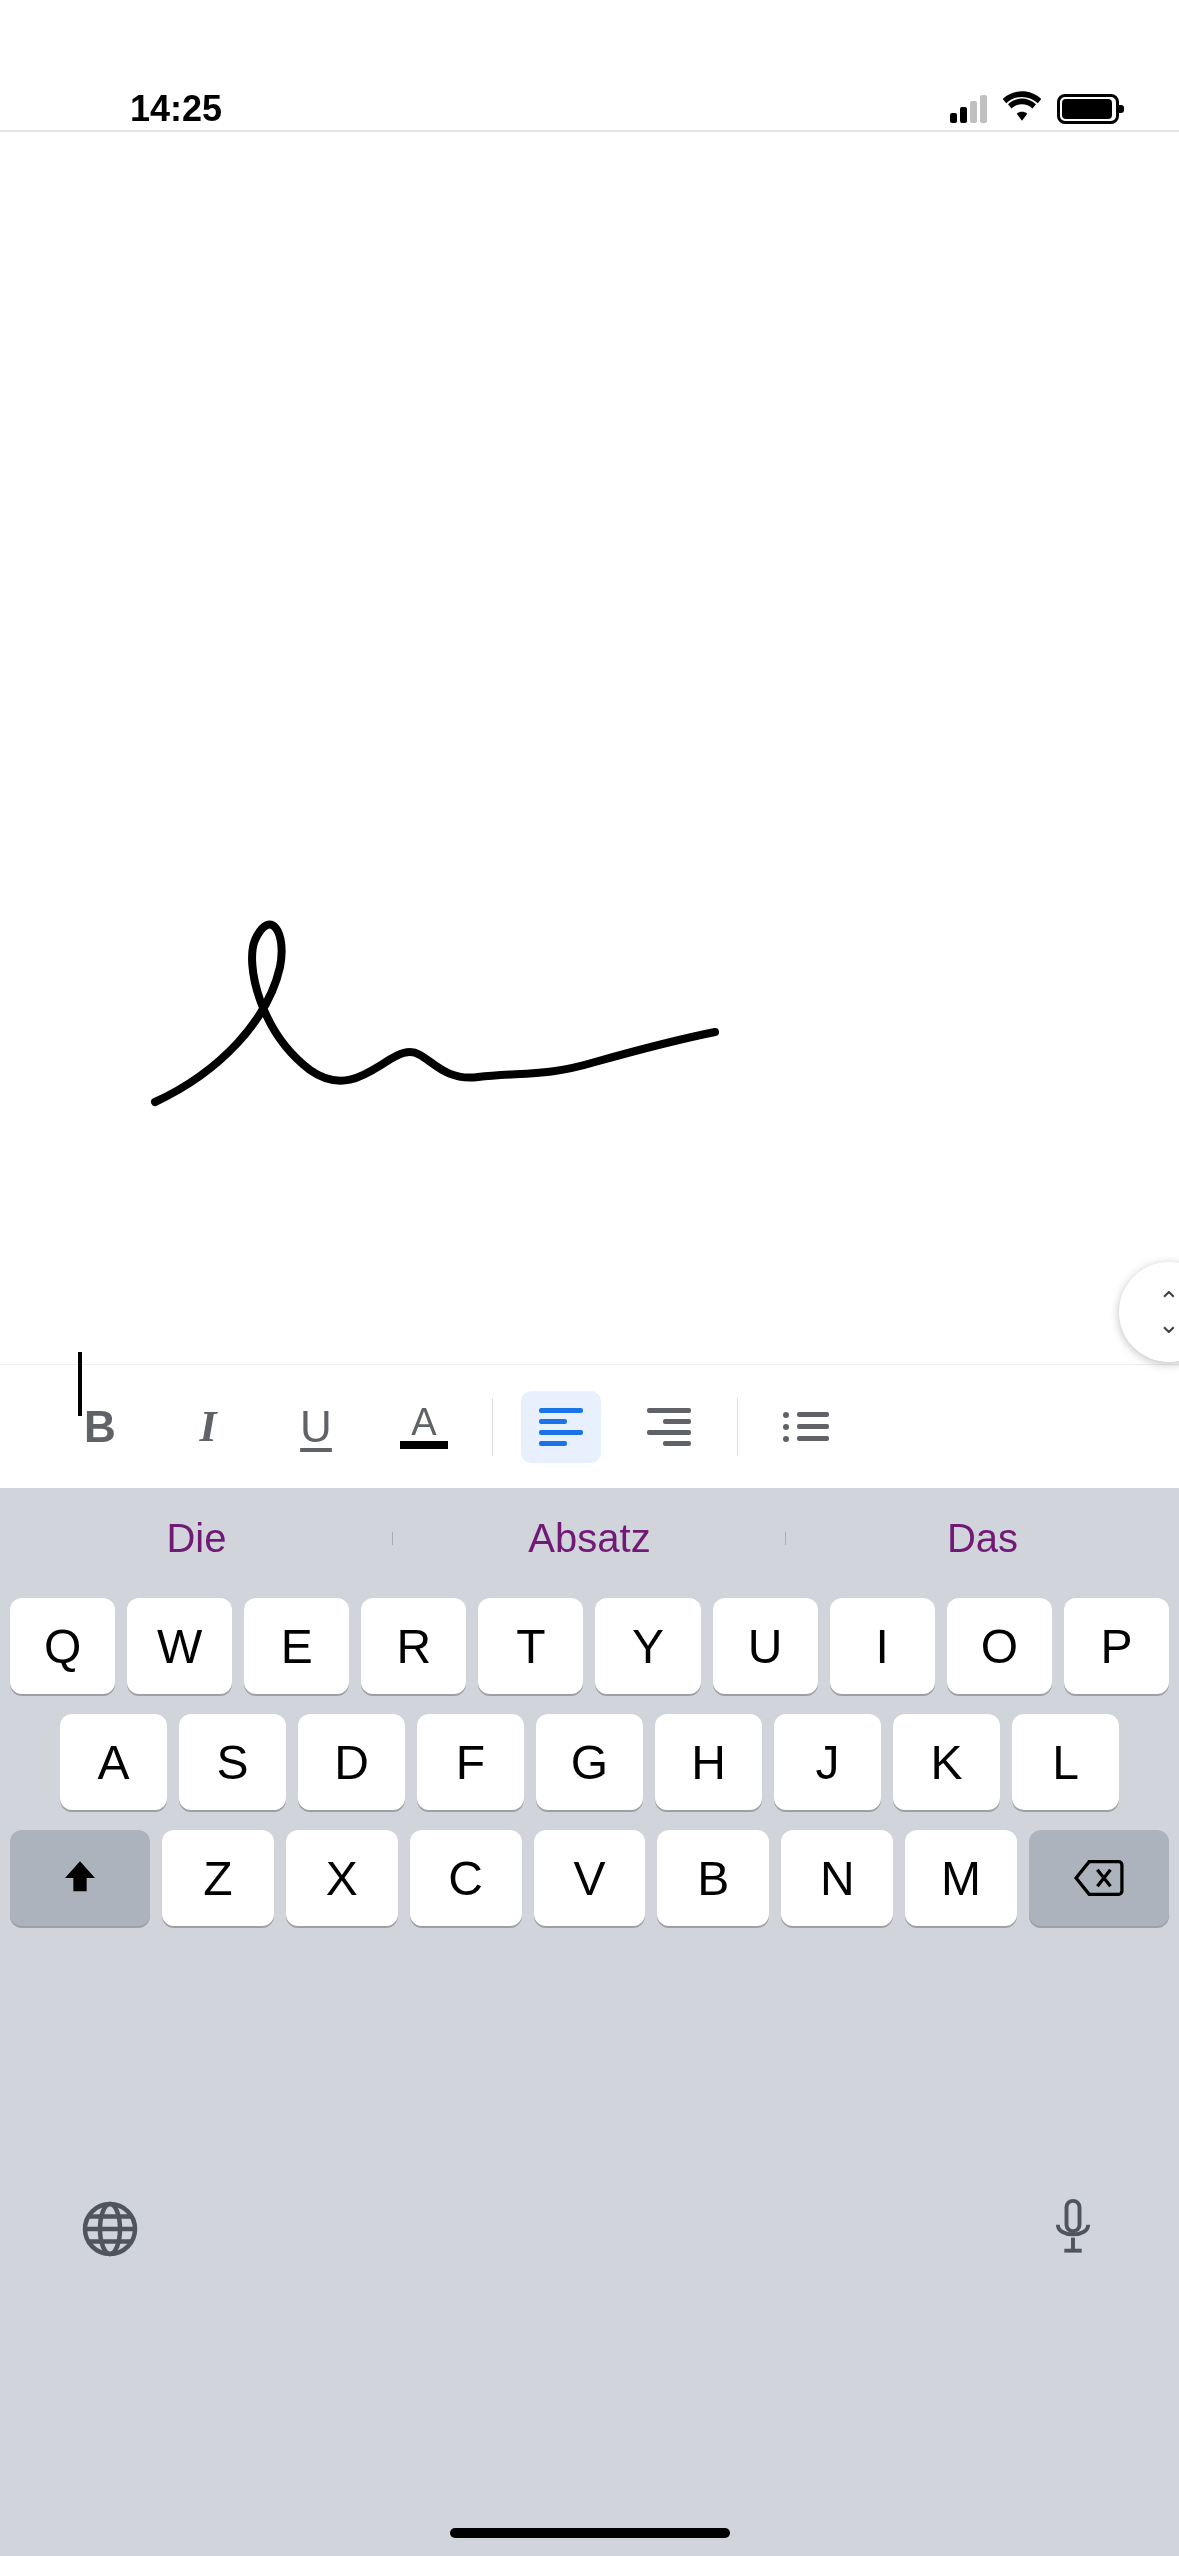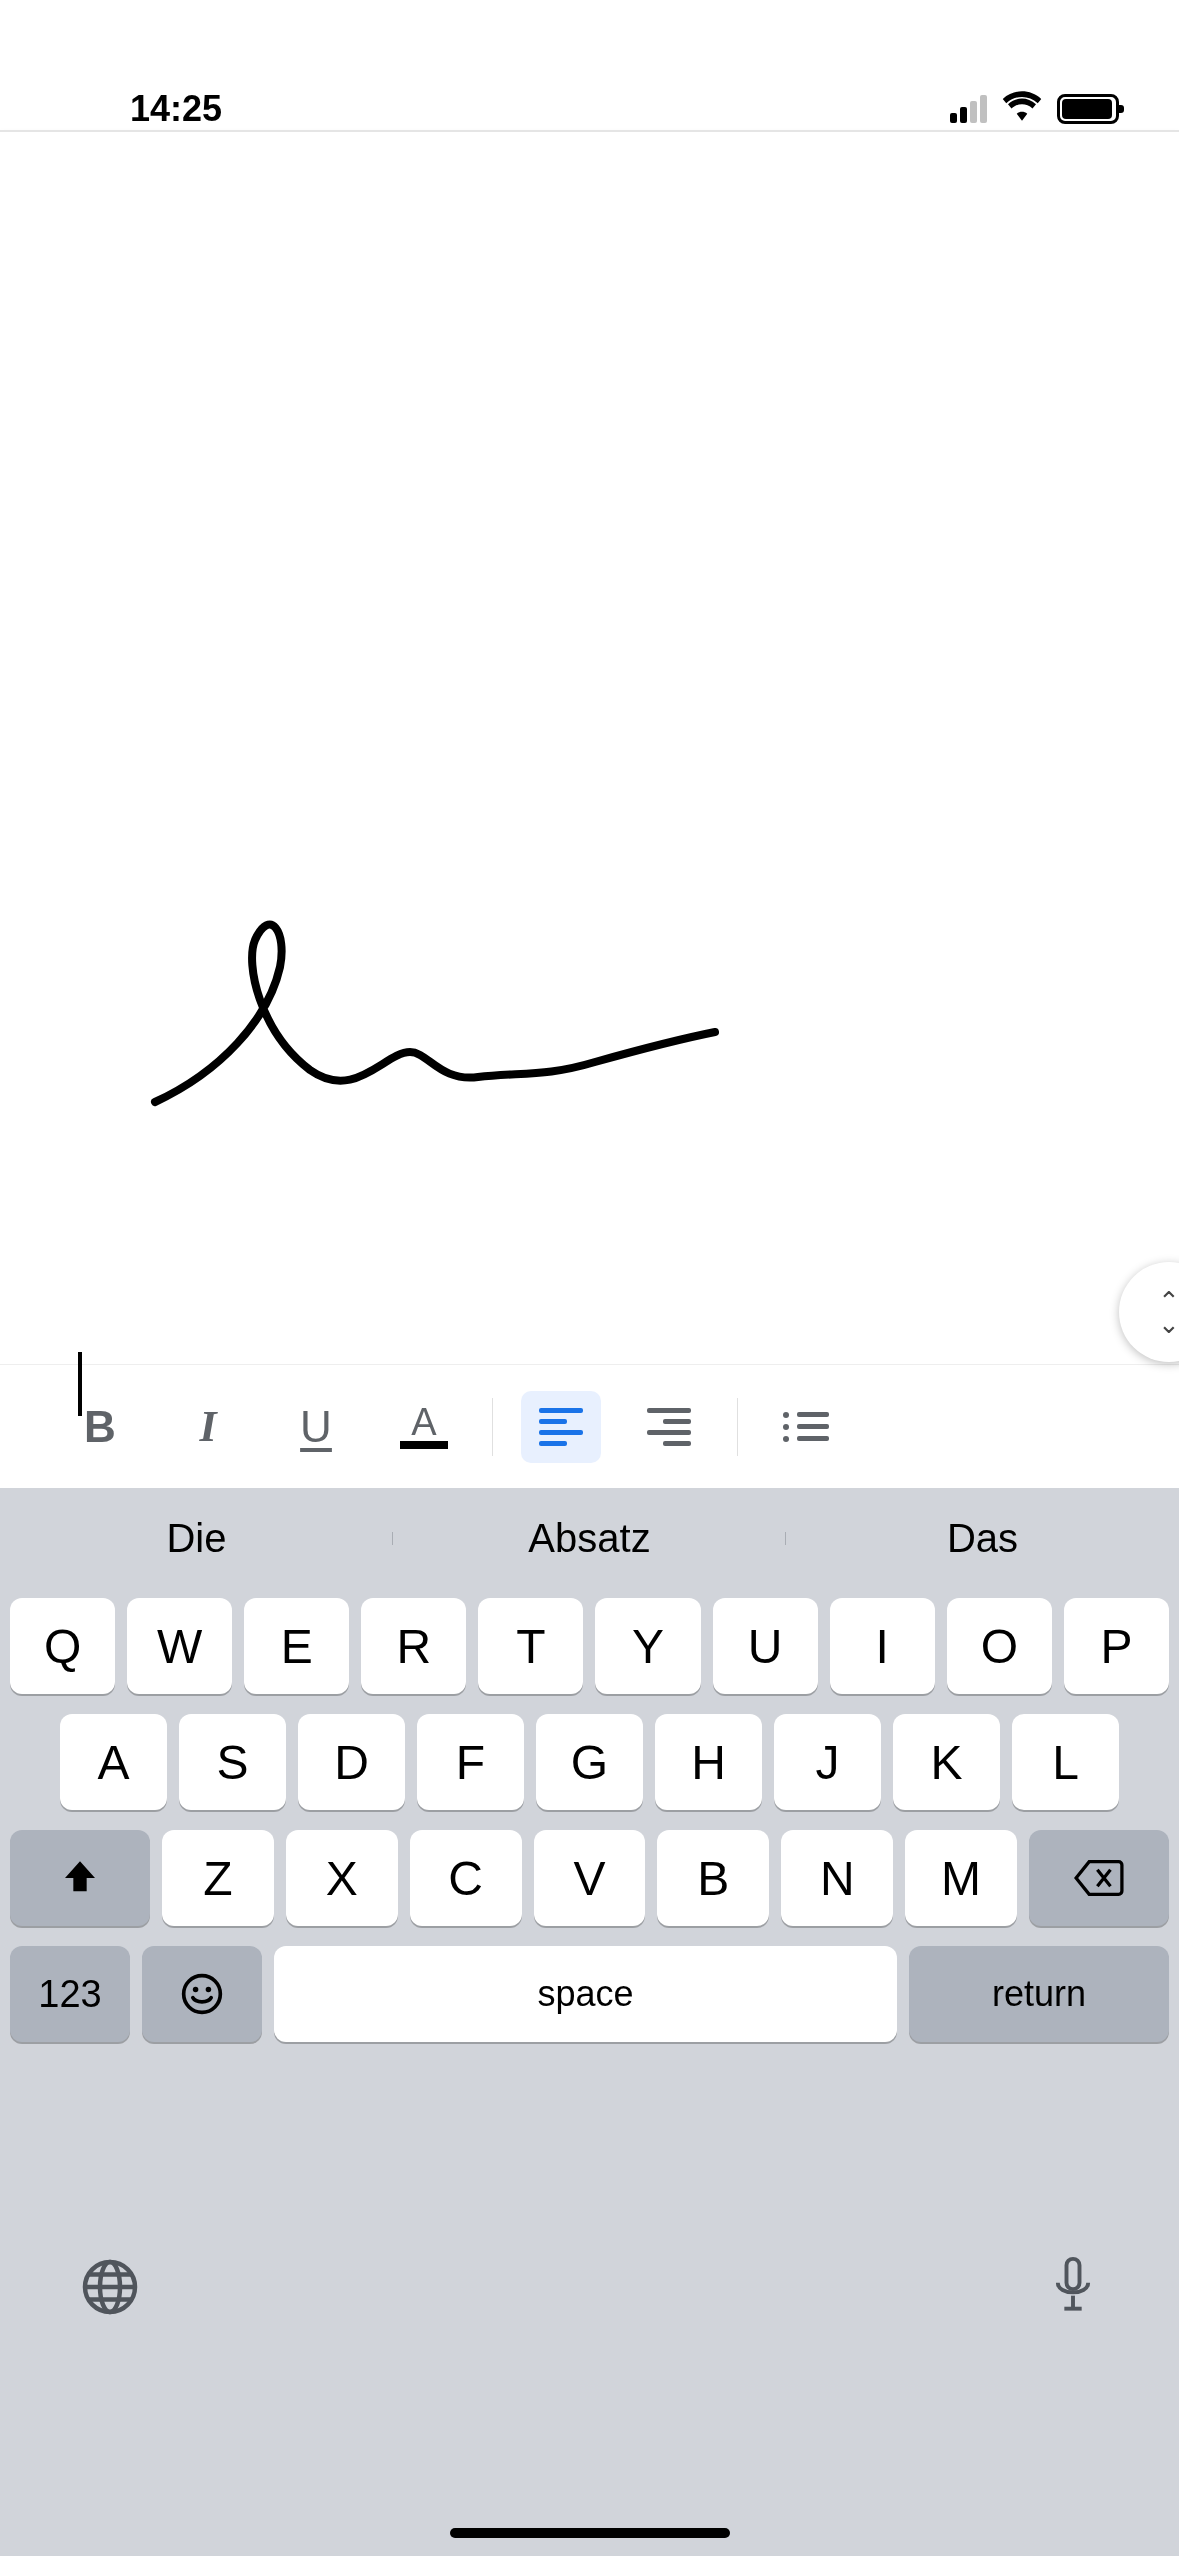--- a/index.html
+++ b/index.html
@@ -46,21 +46,21 @@
   .align-right .al-line:nth-child(2), .align-right .al-line:nth-child(4) { width: 28px; margin-left: 16px; }
   .selected { background: #e8f0fe; }
   .selected .al-line { background: #1a73e8; }
   .bullet-list .row { display: flex; align-items: center; gap: 8px; }
   .bullet-list .dot { width: 6px; height: 6px; border-radius: 3px; background: #5f6368; }
   .bullet-list .ln { width: 32px; height: 5px; background: #5f6368; border-radius: 2px; }
 
   
   .keyboard { background: #d1d4da; height: 1068px; display: flex; flex-direction: column; }
   .suggestions { height: 100px; display: flex; align-items: center; }
-  .sug { flex: 1; text-align: center; font-size: 40px; color: #000000; position: relative; }
+  .sug { flex: 1; text-align: center; font-size: 40px; color: #701a75; position: relative; }
   .sug:not(:last-child)::after { content: ""; position: absolute; right: 0; top: 16px; bottom: 16px; width: 1px; background: #a9adb4; }
   .krow { display: flex; gap: 12px; padding: 10px 10px; }
   .krow.r2 { padding-left: 60px; padding-right: 60px; }
   .key { flex: 1; height: 96px; background: #fff; border-radius: 12px; box-shadow: 0 2px 0 rgba(0,0,0,0.25); display: flex; align-items: center; justify-content: center; font-size: 48px; }
   .key.special { background: #adb3bd; }
   .shift-key, .del-key { flex: 0 0 140px; }
   .emoji-key { flex: 0 0 120px; }
   .num-key { flex: 0 0 120px; font-size: 38px; }
   .space-key { flex: 1; font-size: 36px; }
   .return-key { flex: 0 0 260px; font-size: 36px; }
@@ -199,33 +199,20 @@
       <div class="key">B</div>
       <div class="key">N</div>
       <div class="key">M</div>
       <div class="key special del-key">
         <svg width="50" height="36" viewBox="0 0 30 22">
             <path d="M9 1 H27 A2 2 0 0 1 29 3 V19 A2 2 0 0 1 27 21 H9 L1 11 Z" fill="none" stroke="#000" stroke-width="2"></path>
             <path d="M14 6 L22 16 M22 6 L14 16" stroke="#000" stroke-width="2"></path>
           </svg>
       </div>
     </div>
-    <div class="krow">
-      <div class="key special num-key">123</div>
-      <div class="key special emoji-key">
-        <svg width="44" height="44" viewBox="0 0 24 24">
-            <circle cx="12" cy="12" r="10" fill="none" stroke="#000" stroke-width="2"></circle>
-            <circle cx="8.5" cy="9.5" r="1.5" fill="#000"></circle>
-            <circle cx="15.5" cy="9.5" r="1.5" fill="#000"></circle>
-            <path d="M7 14 C8.5 17 15.5 17 17 14" fill="none" stroke="#000" stroke-width="2" stroke-linecap="round"></path>
-          </svg>
-      </div>
-      <div class="key space-key">space</div>
-      <div class="key special return-key">return</div>
-    </div>
     <div class="kbottom">
       <div class="globe">
         <svg width="60" height="60" viewBox="0 0 24 24">
             <circle cx="12" cy="12" r="10" fill="none" stroke="#50555c" stroke-width="1.8"></circle>
             <ellipse cx="12" cy="12" rx="4" ry="10" fill="none" stroke="#50555c" stroke-width="1.8"></ellipse>
             <line x1="2" y1="12" x2="22" y2="12" stroke="#50555c" stroke-width="1.8"></line>
             <path d="M3.5 7 H20.5 M3.5 17 H20.5" stroke="#50555c" stroke-width="1.8"></path>
           </svg>
       </div>
       <div class="mic">

